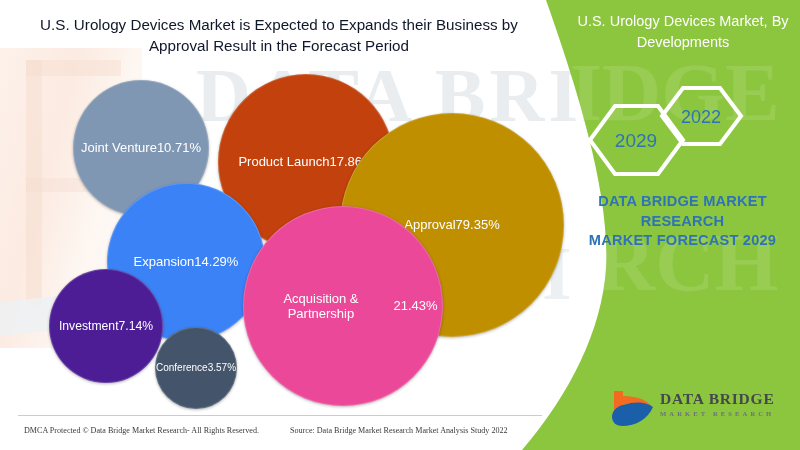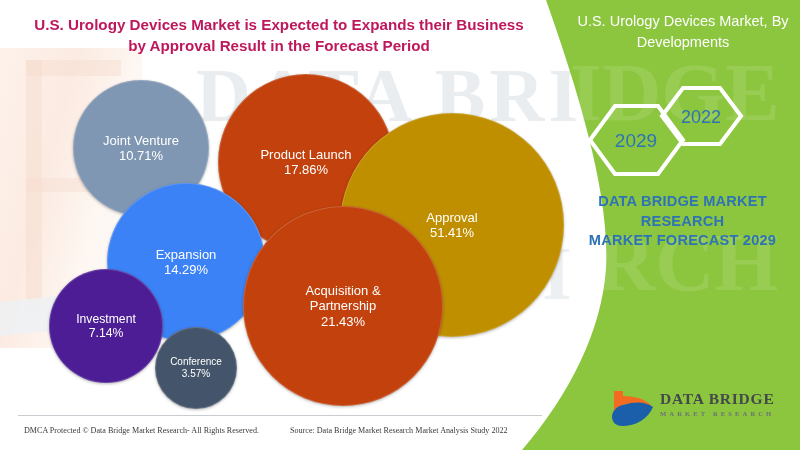--- a/index.html
+++ b/index.html
@@ -46,28 +46,28 @@
     user-select:none;
   }
   .wm-top { left:196px; top:52px; font-size:76px; }
   .wm-bot { left:120px; top:230px; font-size:76px; color:#edf0f2; }
 
   
   .title {
     position:absolute; left:34px; top:14px; width:490px;
     text-align:center;
     font-size:15.2px; line-height:21px;
-    color:#be185d; font-weight:700;
+    color:#0f172a; font-weight:400;
   }
 
   
   .bubble {
     position:absolute;
     border-radius:50%;
-    display:flex; flex-direction:column;
+    display:flex; flex-direction:row;
     align-items:center; justify-content:center;
     color:#ffffff; text-align:center;
     box-shadow:0 1px 3px rgba(0,0,0,.28);
     border:1px solid rgba(255,255,255,.18);
   }
   .bubble .b-label { display:block; line-height:1.18; font-weight:400; }
   .bubble .b-val   { display:block; line-height:1.18; font-weight:400;text-align:right; }
 
   
   .green-panel { position:absolute; right:0; top:0; width:290px; height:450px; }
@@ -134,27 +134,27 @@
       <div class="bubble" style="left: 73px; top: 80px; width: 136px; height: 136px; background: rgb(128, 151, 179); font-size: 13px;">
         <span class="b-label">Joint Venture</span>
         <span class="b-val">10.71%</span>
       </div>
       <div class="bubble" style="left: 218px; top: 74px; width: 176px; height: 176px; background: #c2410c; font-size: 13px;">
         <span class="b-label">Product Launch</span>
         <span class="b-val">17.86%</span>
       </div>
       <div class="bubble" style="left: 340px; top: 113px; width: 224px; height: 224px; background: rgb(191, 143, 0); font-size: 13px;">
         <span class="b-label">Approval</span>
-        <span class="b-val">51.41%</span>
+        <span class="b-val">79.35%</span>
       </div>
       <div class="bubble" style="left: 107px; top: 183px; width: 158px; height: 158px; background: #3b82f6; font-size: 13px;">
         <span class="b-label">Expansion</span>
         <span class="b-val">14.29%</span>
       </div>
-      <div class="bubble" style="left: 243px; top: 206px; width: 200px; height: 200px; background: #c2410c; font-size: 13px;">
+      <div class="bubble" style="left: 243px; top: 206px; width: 200px; height: 200px; background: #ec4899; font-size: 13px;">
         <span class="b-label" style="max-width: 145px;">Acquisition &amp; Partnership</span>
         <span class="b-val">21.43%</span>
       </div>
       <div class="bubble" style="left: 49px; top: 269px; width: 114px; height: 114px; background: #4c1d95; font-size: 12.2px;">
         <span class="b-label">Investment</span>
         <span class="b-val">7.14%</span>
       </div>
       <div class="bubble" style="left: 155px; top: 327px; width: 82px; height: 82px; background: rgb(68, 84, 106); font-size: 10px;">
         <span class="b-label">Conference</span>
         <span class="b-val">3.57%</span>

